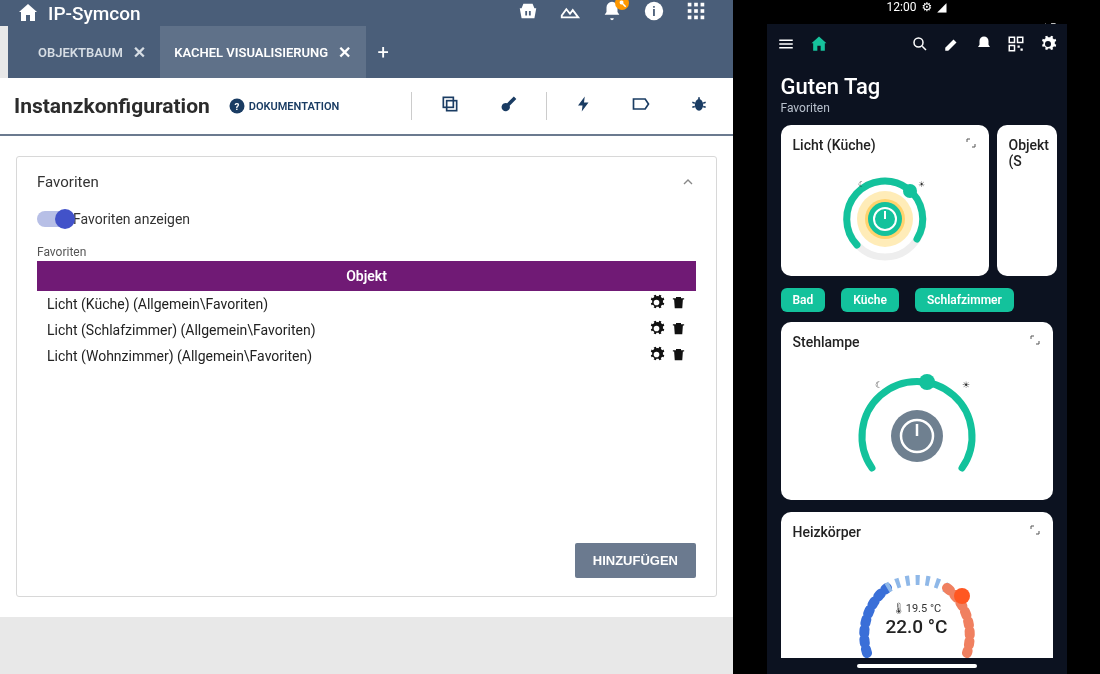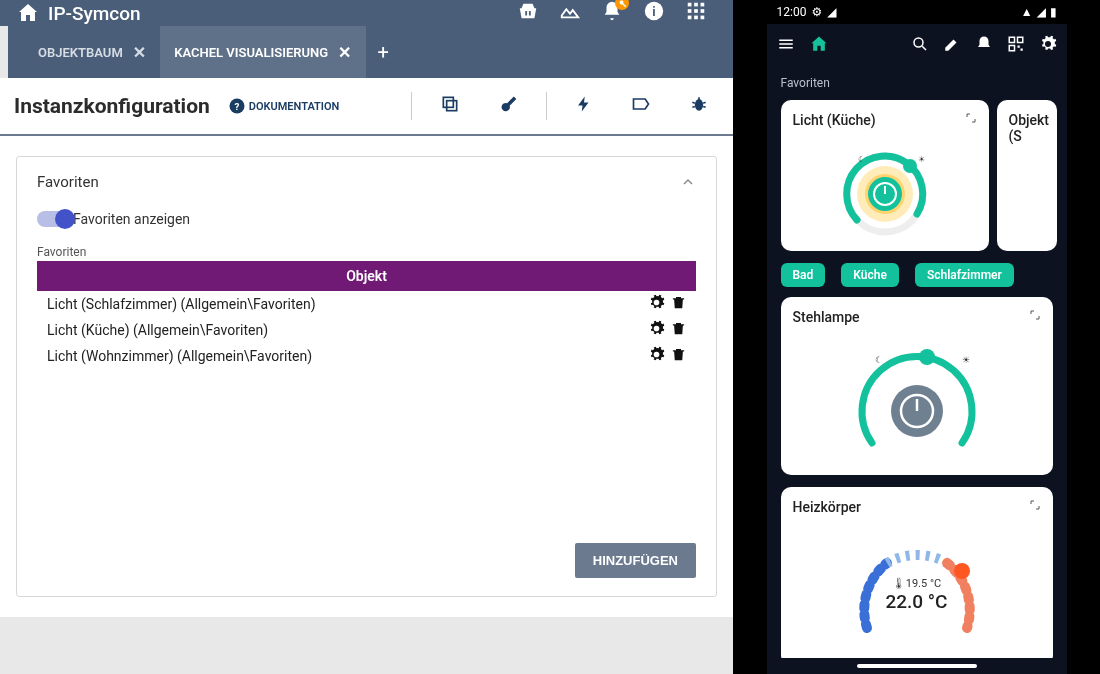--- a/index.html
+++ b/index.html
@@ -51,21 +51,21 @@
 .grid-row .ricon { margin-left: 6px; cursor: pointer; }
 .grid-row svg { fill: #111; }
 .grid-space { height: 160px; }
 
 .panel-footer { display: flex; justify-content: flex-end; padding: 14px 0 0 0; }
 .btn-add { background: #6b7a8f; color: #fff; border: none; padding: 10px 18px; font-size: 13px; font-weight: 700; cursor: pointer; border-radius: 2px; }
 
 
 .mobile { width: 367px; height: 674px; background: #000; position: relative; display: flex; flex-direction: column; }
 .mobile-wrap { width: 300px; margin: 0 auto; height: 674px; background: #0c1220; display: flex; flex-direction: column; overflow: hidden; }
-.status-bar { height: 24px; background: #000; color: #fff; display: flex; align-items: center; padding: 0 10px; font-size: 12px; gap: 6px; }
+.status-bar { height: 24px; background: #000; color: #fff; display: flex; align-items: center; padding: 0 10px; font-size: 12px; gap: 6px; flex-direction: column; }
 .status-bar .sb-left { display: flex; align-items: center; gap: 5px; }
 .status-bar .sb-right { margin-left: auto; display: flex; align-items: center; gap: 4px; }
 
 .m-toolbar { height: 44px; background: #0c1220; display: flex; align-items: center; padding: 0 10px; gap: 14px; color: #fff; }
 .m-toolbar .m-home svg { fill: #16c29c; }
 .m-toolbar .spacer { flex: 1; }
 .m-toolbar .micon svg { fill: #fff; width: 18px; height: 18px; }
 
 .m-greet { color: #fff; padding: 6px 14px 2px 14px; }
 .m-greet h1 { font-size: 22px; font-weight: 500; }
@@ -196,30 +196,30 @@
           <div class="toggle-row">
             <div class="toggle">
                 <div class="knob"></div>
               </div>
             <div class="toggle-label">Favoriten anzeigen</div>
           </div>
           <div class="sublabel">Favoriten</div>
           <div class="grid">
             <div class="grid-head">Objekt</div>
             <div class="grid-row">
-              <div class="name">Licht (Schlafzimmer) (Allgemein\Favoriten)</div>
+              <div class="name">Licht (Küche) (Allgemein\Favoriten)</div>
               <div class="ricon"><svg width="17" height="17" viewBox="0 0 24 24">
                     <path d="M12 8a4 4 0 1 0 0 8 4 4 0 0 0 0-8zm9 4l2 1-1 3-2-1a8 8 0 0 1-2 2l1 2-3 1-1-2a8 8 0 0 1-3 0l-1 2-3-1 1-2a8 8 0 0 1-2-2l-2 1-1-3 2-1a8 8 0 0 1 0-3l-2-1 1-3 2 1a8 8 0 0 1 2-2l-1-2 3-1 1 2a8 8 0 0 1 3 0l1-2 3 1-1 2a8 8 0 0 1 2 2l2-1 1 3-2 1a8 8 0 0 1 0 3z"></path>
                   </svg></div>
               <div class="ricon"><svg width="15" height="17" viewBox="0 0 24 24">
                     <path d="M5 7h14l-1 14H6L5 7zm3-4h8v2H8V3zM3 5h18v2H3V5z"></path>
                   </svg></div>
             </div>
             <div class="grid-row">
-              <div class="name">Licht (Küche) (Allgemein\Favoriten)</div>
+              <div class="name">Licht (Schlafzimmer) (Allgemein\Favoriten)</div>
               <div class="ricon"><svg width="17" height="17" viewBox="0 0 24 24">
                     <path d="M12 8a4 4 0 1 0 0 8 4 4 0 0 0 0-8zm9 4l2 1-1 3-2-1a8 8 0 0 1-2 2l1 2-3 1-1-2a8 8 0 0 1-3 0l-1 2-3-1 1-2a8 8 0 0 1-2-2l-2 1-1-3 2-1a8 8 0 0 1 0-3l-2-1 1-3 2 1a8 8 0 0 1 2-2l-1-2 3-1 1 2a8 8 0 0 1 3 0l1-2 3 1-1 2a8 8 0 0 1 2 2l2-1 1 3-2 1a8 8 0 0 1 0 3z"></path>
                   </svg></div>
               <div class="ricon"><svg width="15" height="17" viewBox="0 0 24 24">
                     <path d="M5 7h14l-1 14H6L5 7zm3-4h8v2H8V3zM3 5h18v2H3V5z"></path>
                   </svg></div>
             </div>
             <div class="grid-row">
               <div class="name">Licht (Wohnzimmer) (Allgemein\Favoriten)</div>
               <div class="ricon"><svg width="17" height="17" viewBox="0 0 24 24">
@@ -278,20 +278,21 @@
             <rect x="3" y="14" width="7" height="7" fill="none" stroke="#fff" stroke-width="2"></rect>
             <rect x="14" y="14" width="3" height="3"></rect>
             <rect x="18" y="18" width="3" height="3"></rect>
           </svg></div>
       <div class="micon"><svg viewBox="0 0 24 24">
             <path d="M12 8a4 4 0 1 0 0 8 4 4 0 0 0 0-8zm9 4l2 1-1 3-2-1a8 8 0 0 1-2 2l1 2-3 1-1-2a8 8 0 0 1-3 0l-1 2-3-1 1-2a8 8 0 0 1-2-2l-2 1-1-3 2-1a8 8 0 0 1 0-3l-2-1 1-3 2 1a8 8 0 0 1 2-2l-1-2 3-1 1 2a8 8 0 0 1 3 0l1-2 3 1-1 2a8 8 0 0 1 2 2l2-1 1 3-2 1a8 8 0 0 1 0 3z"></path>
           </svg></div>
     </div>
 
     <div class="m-greet">
+      <h1>Guten Tag</h1>
       <div class="sub">Favoriten</div>
     </div>
 
     <div class="m-scroll">
       <div class="m-cards-row">
         <div class="m-card">
           <div class="m-card-title">Licht (Küche)</div>
           <svg class="m-expand" width="12" height="12" viewBox="0 0 24 24">
               <path d="M4 4h6M4 4v6M20 20h-6M20 20v-6" stroke="#555" stroke-width="2" fill="none"></path>
             </svg>

